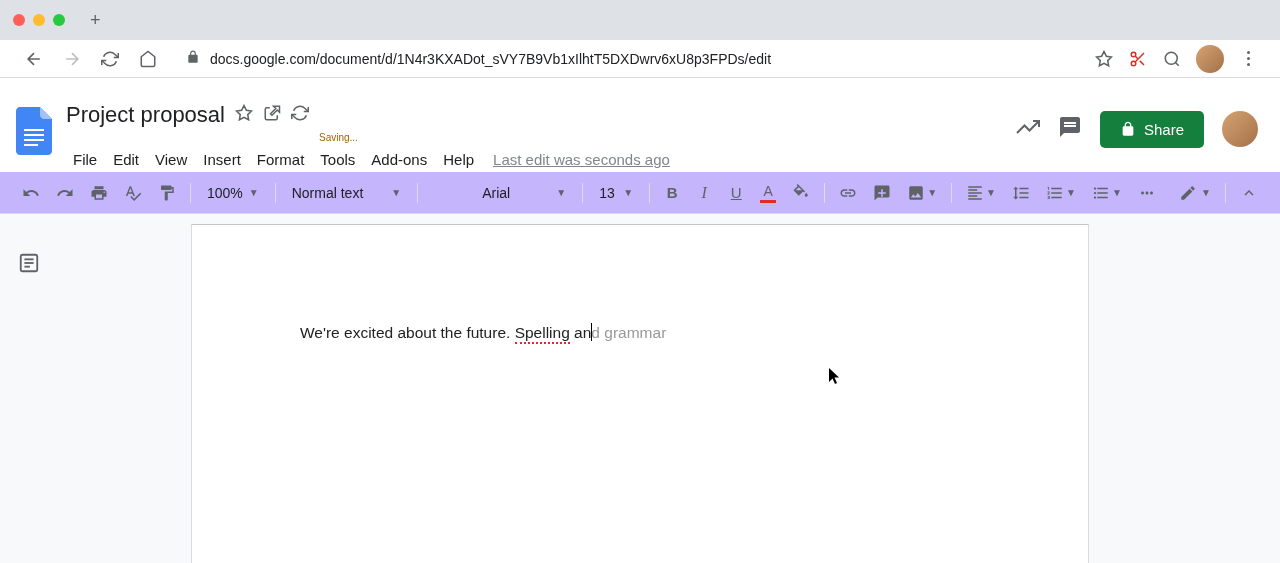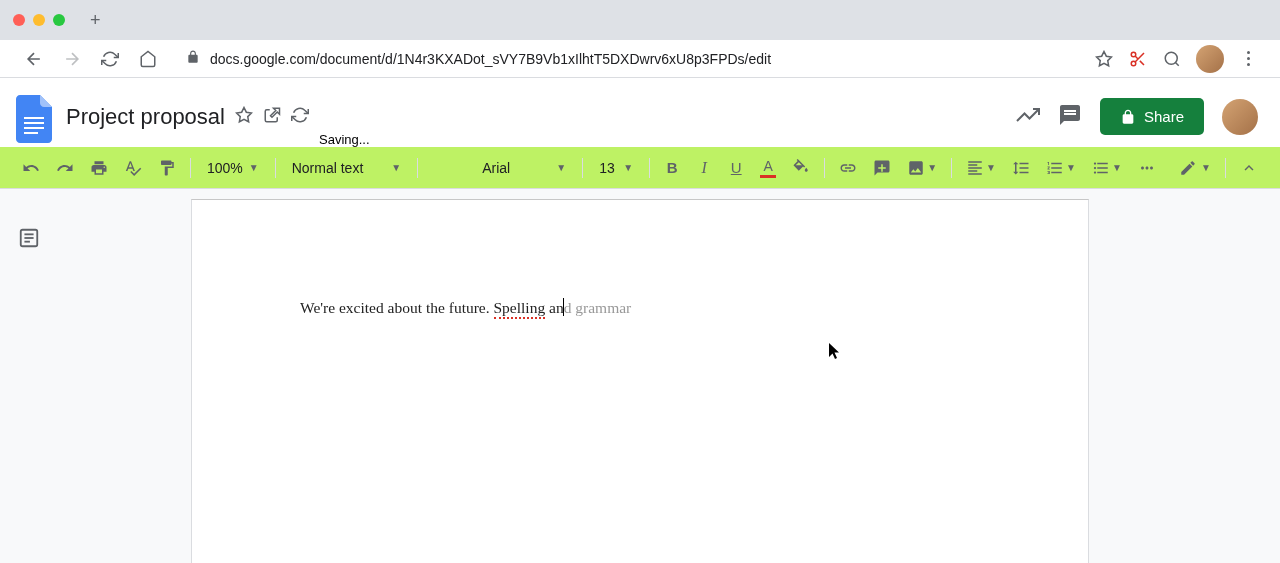--- a/index.html
+++ b/index.html
@@ -31,49 +31,49 @@
     .menu-dots { color: #5f6368; display: flex; flex-direction: column; gap: 3px; align-items: center; justify-content: center; width: 20px; }
     .menu-dot { width: 3px; height: 3px; border-radius: 50%; background: #5f6368; }
     
     
     .docs-header { background: #fff; padding: 8px 16px 0; display: flex; align-items: center; }
     .docs-logo { width: 36px; height: 48px; margin-right: 14px; margin-top: 4px; }
     .docs-title-area { flex: 1; }
     .docs-title-row { display: flex; align-items: center; gap: 10px; }
     .docs-title { font-size: 22px; color: #202124; outline: none; }
     .title-icon { color: #5f6368; cursor: pointer; }
-    .saving-text { font-size: 13px; color: #000000; margin-top: 46px; }
+    .saving-text { font-size: 10px; color: #a16207; margin-top: 46px; }
     .menu-bar { display: flex; gap: 2px; margin-top: 4px; align-items: center; }
     .menu-item { font-size: 15px; color: #202124; padding: 4px 7px; cursor: pointer; }
     .last-edit { font-size: 15px; color: #80868b; text-decoration: underline; margin-left: 10px; cursor: pointer; }
     .docs-actions { display: flex; align-items: center; gap: 18px; margin-left: auto; padding-right: 6px; }
     .action-icon { color: #5f6368; cursor: pointer; }
     .share-btn { background: #15803d; color: #fff; border-radius: 5px; padding: 10px 20px; display: flex; align-items: center; gap: 8px; font-size: 15px; font-weight: 500; cursor: pointer; }
     .avatar-large { width: 36px; height: 36px; border-radius: 50%; background: linear-gradient(135deg, #d4a373, #a47148); }
     
     
-    .toolbar { background: #bef264; border-bottom: 1px solid #dadce0; height: 42px; display: flex; align-items: center; padding: 0 16px; gap: 4px; }
+    .toolbar { background: #c4b5fd; border-bottom: 1px solid #dadce0; height: 42px; display: flex; align-items: center; padding: 0 16px; gap: 4px; }
     .tb-btn { color: #5f6368; padding: 6px; display: flex; align-items: center; justify-content: center; cursor: pointer; min-width: 28px; }
     .tb-sep { width: 1px; height: 20px; background: #dadce0; margin: 0 4px; }
     .tb-zoom { font-size: 14px; color: #202124; padding: 4px 8px; display: flex; align-items: center; gap: 6px; }
     .tb-style { font-size: 14px; color: #202124; padding: 4px 8px; min-width: 110px; display: flex; align-items: center; justify-content: flex-end; gap: 28px; }
     .tb-font { font-size: 14px; color: #202124; padding: 4px 8px; min-width: 100px; display: flex; align-items: center; justify-content: space-between; margin-left: 48px; }
     .tb-size { font-size: 14px; color: #202124; padding: 4px 8px; min-width: 50px; display: flex; align-items: center; justify-content: space-between; }
     .tb-dropdown { font-size: 10px; color: #5f6368; }
     .tb-bold { font-weight: bold; font-size: 15px; }
     .tb-italic { font-style: italic; font-family: serif; font-size: 16px; }
     .tb-underline { text-decoration: underline; font-size: 15px; }
     .tb-textcolor { display: flex; flex-direction: column; align-items: center; gap: 1px; }
     .tb-textcolor-underline { width: 16px; height: 3px; background: #d93025; }
     .tb-right { margin-left: auto; display: flex; align-items: center; gap: 4px; }
     
     
     .doc-area { background: #f8f9fa; height: calc(563px - 40px - 38px - 68px - 42px); display: flex; justify-content: center; overflow: hidden; position: relative; padding-top: 10px; }
     .doc-page { background: #fff; width: 898px; border: 1px solid #dadce0; border-top-color: #c7c7c7; min-height: 500px; padding: 96px 108px; position: relative; }
-    .doc-text { font-family: Liberation Serif, serif; font-size: 15.5px; color: #222; line-height: 1.5; }
+    .doc-text { font-family: Liberation Sans, sans-serif; font-size: 15.5px; color: #222; line-height: 1.5; }
     .spell-error { border-bottom: 2px dotted #d93025; padding-bottom: 1px; }
     .cursor-line { display: inline-block; width: 1px; height: 18px; background: #000; vertical-align: text-bottom; margin: 0 -0.5px; }
     .suggestion-text { color: #999; }
     .outline-btn { position: absolute; left: 18px; top: 38px; color: #5f6368; cursor: pointer; }
     .cursor-pointer { position: absolute; left: 637px; top: 143px; }
   </style>
 </head>
 <body>
 
 <div class="browser-chrome">
@@ -165,20 +165,31 @@
           </svg>
       </span>
       <span class="title-icon">
         <svg width="18" height="18" viewBox="0 0 24 24" fill="none" stroke="currentColor" stroke-width="2">
             <path d="M23 4v6h-6M1 20v-6h6"></path>
             <path d="M3.51 9a9 9 0 0114.85-3.36L23 10M1 14l4.64 4.36A9 9 0 0020.49 15"></path>
           </svg>
       </span>
       <span class="saving-text">Saving...</span>
     </div>
+    <div class="menu-bar">
+      <span class="menu-item">File</span>
+      <span class="menu-item">Edit</span>
+      <span class="menu-item">View</span>
+      <span class="menu-item">Insert</span>
+      <span class="menu-item">Format</span>
+      <span class="menu-item">Tools</span>
+      <span class="menu-item">Add-ons</span>
+      <span class="menu-item">Help</span>
+      <span class="last-edit">Last edit was seconds ago</span>
+    </div>
   </div>
   <div class="docs-actions">
     <span class="action-icon">
       <svg width="24" height="24" viewBox="0 0 24 24" fill="none" stroke="currentColor" stroke-width="2">
           <path d="M23 6l-9.5 9.5-5-5L1 18"></path>
           <path d="M17 6h6v6"></path>
         </svg>
     </span>
     <span class="action-icon">
       <svg width="24" height="24" viewBox="0 0 24 24" fill="currentColor">

